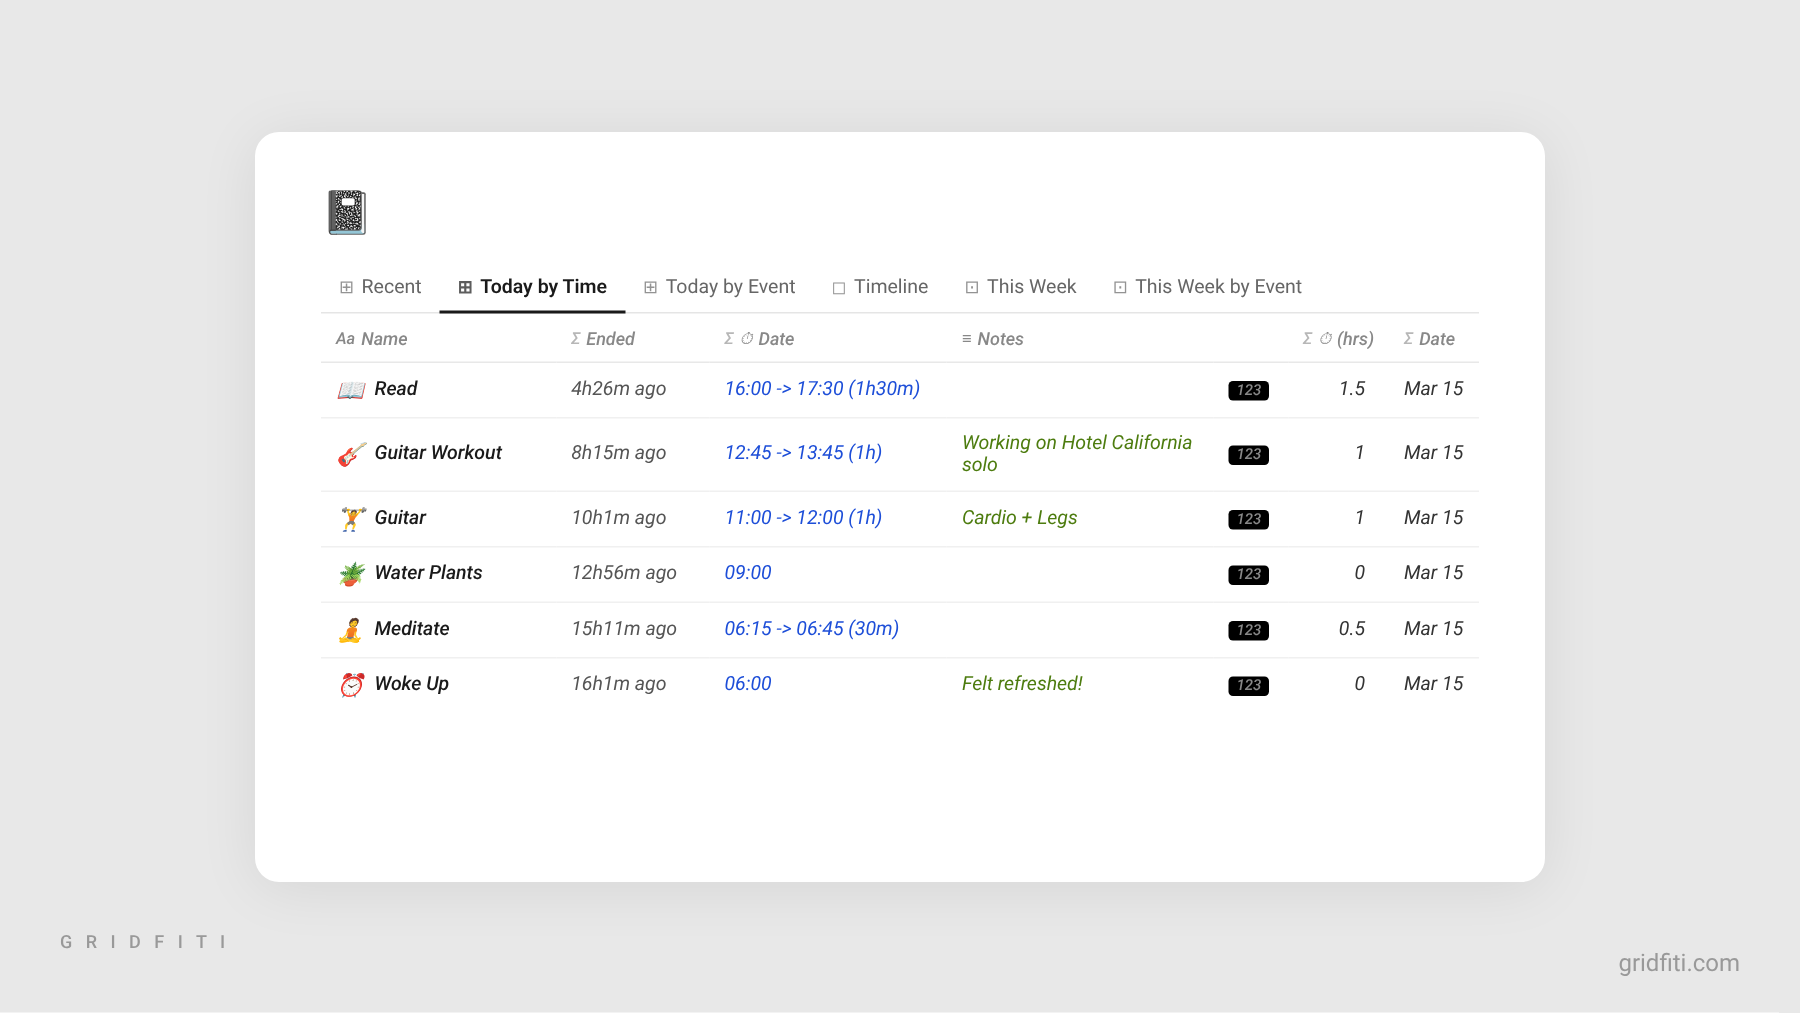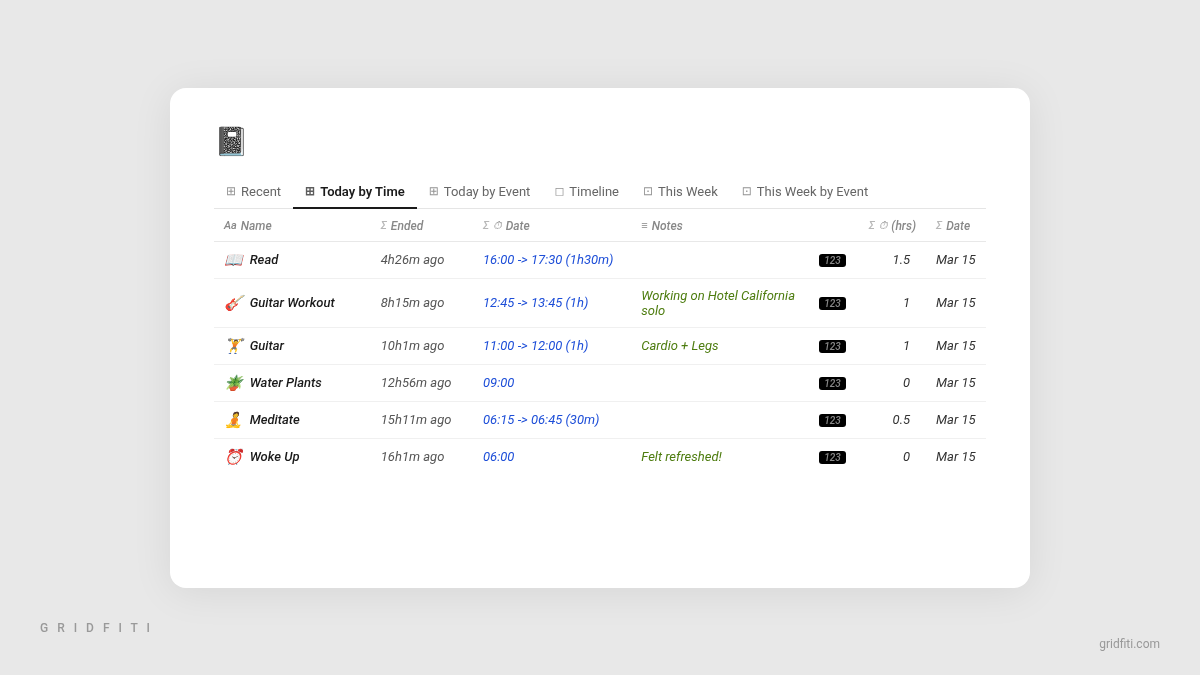--- a/index.html
+++ b/index.html
@@ -19,21 +19,21 @@
       left: 40px;
       font-size: 12px;
       letter-spacing: 3px;
       color: #999;
       font-weight: 500;
     }
     .brand-right {
       position: absolute;
       bottom: 24px;
       right: 40px;
-      font-size: 12px;
+      font-size: 16px;
       color: #999;
     }
     .card {
       background: #ffffff;
       border-radius: 16px;
       width: 860px;
       min-height: 500px;
       padding: 40px 44px 40px 44px;
       box-shadow: 0 4px 40px rgba(0,0,0,0.08);
     }

